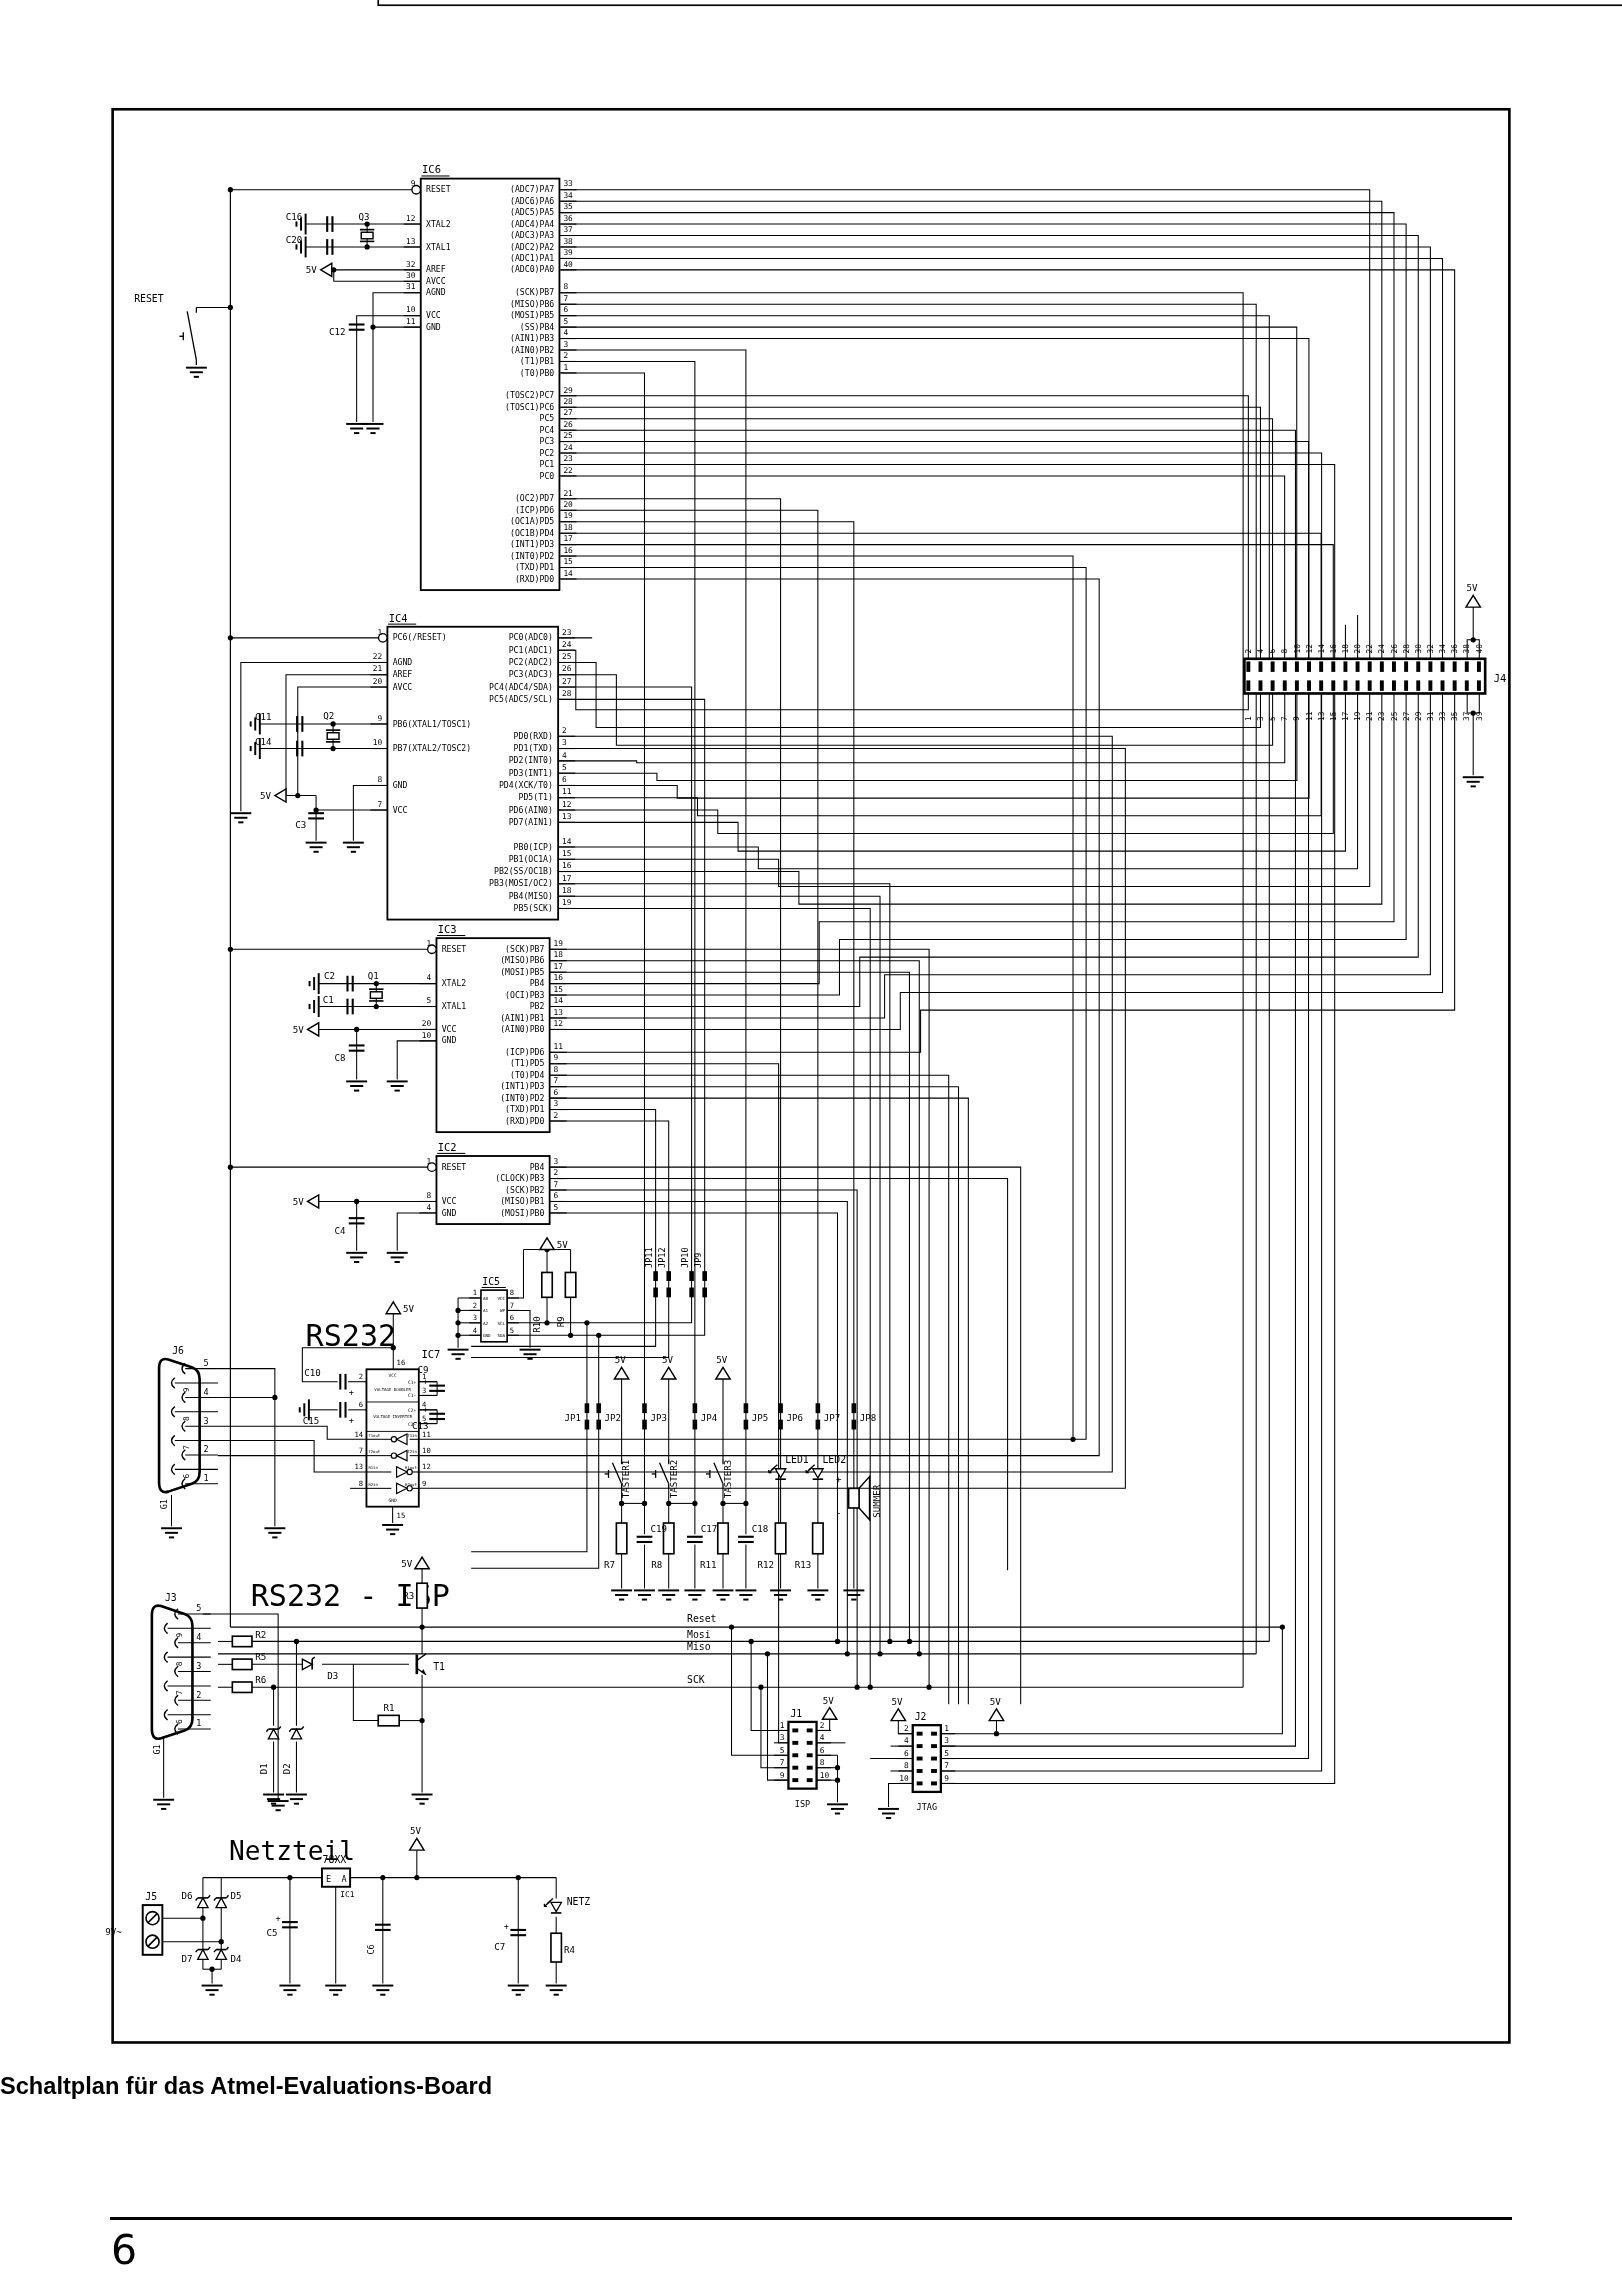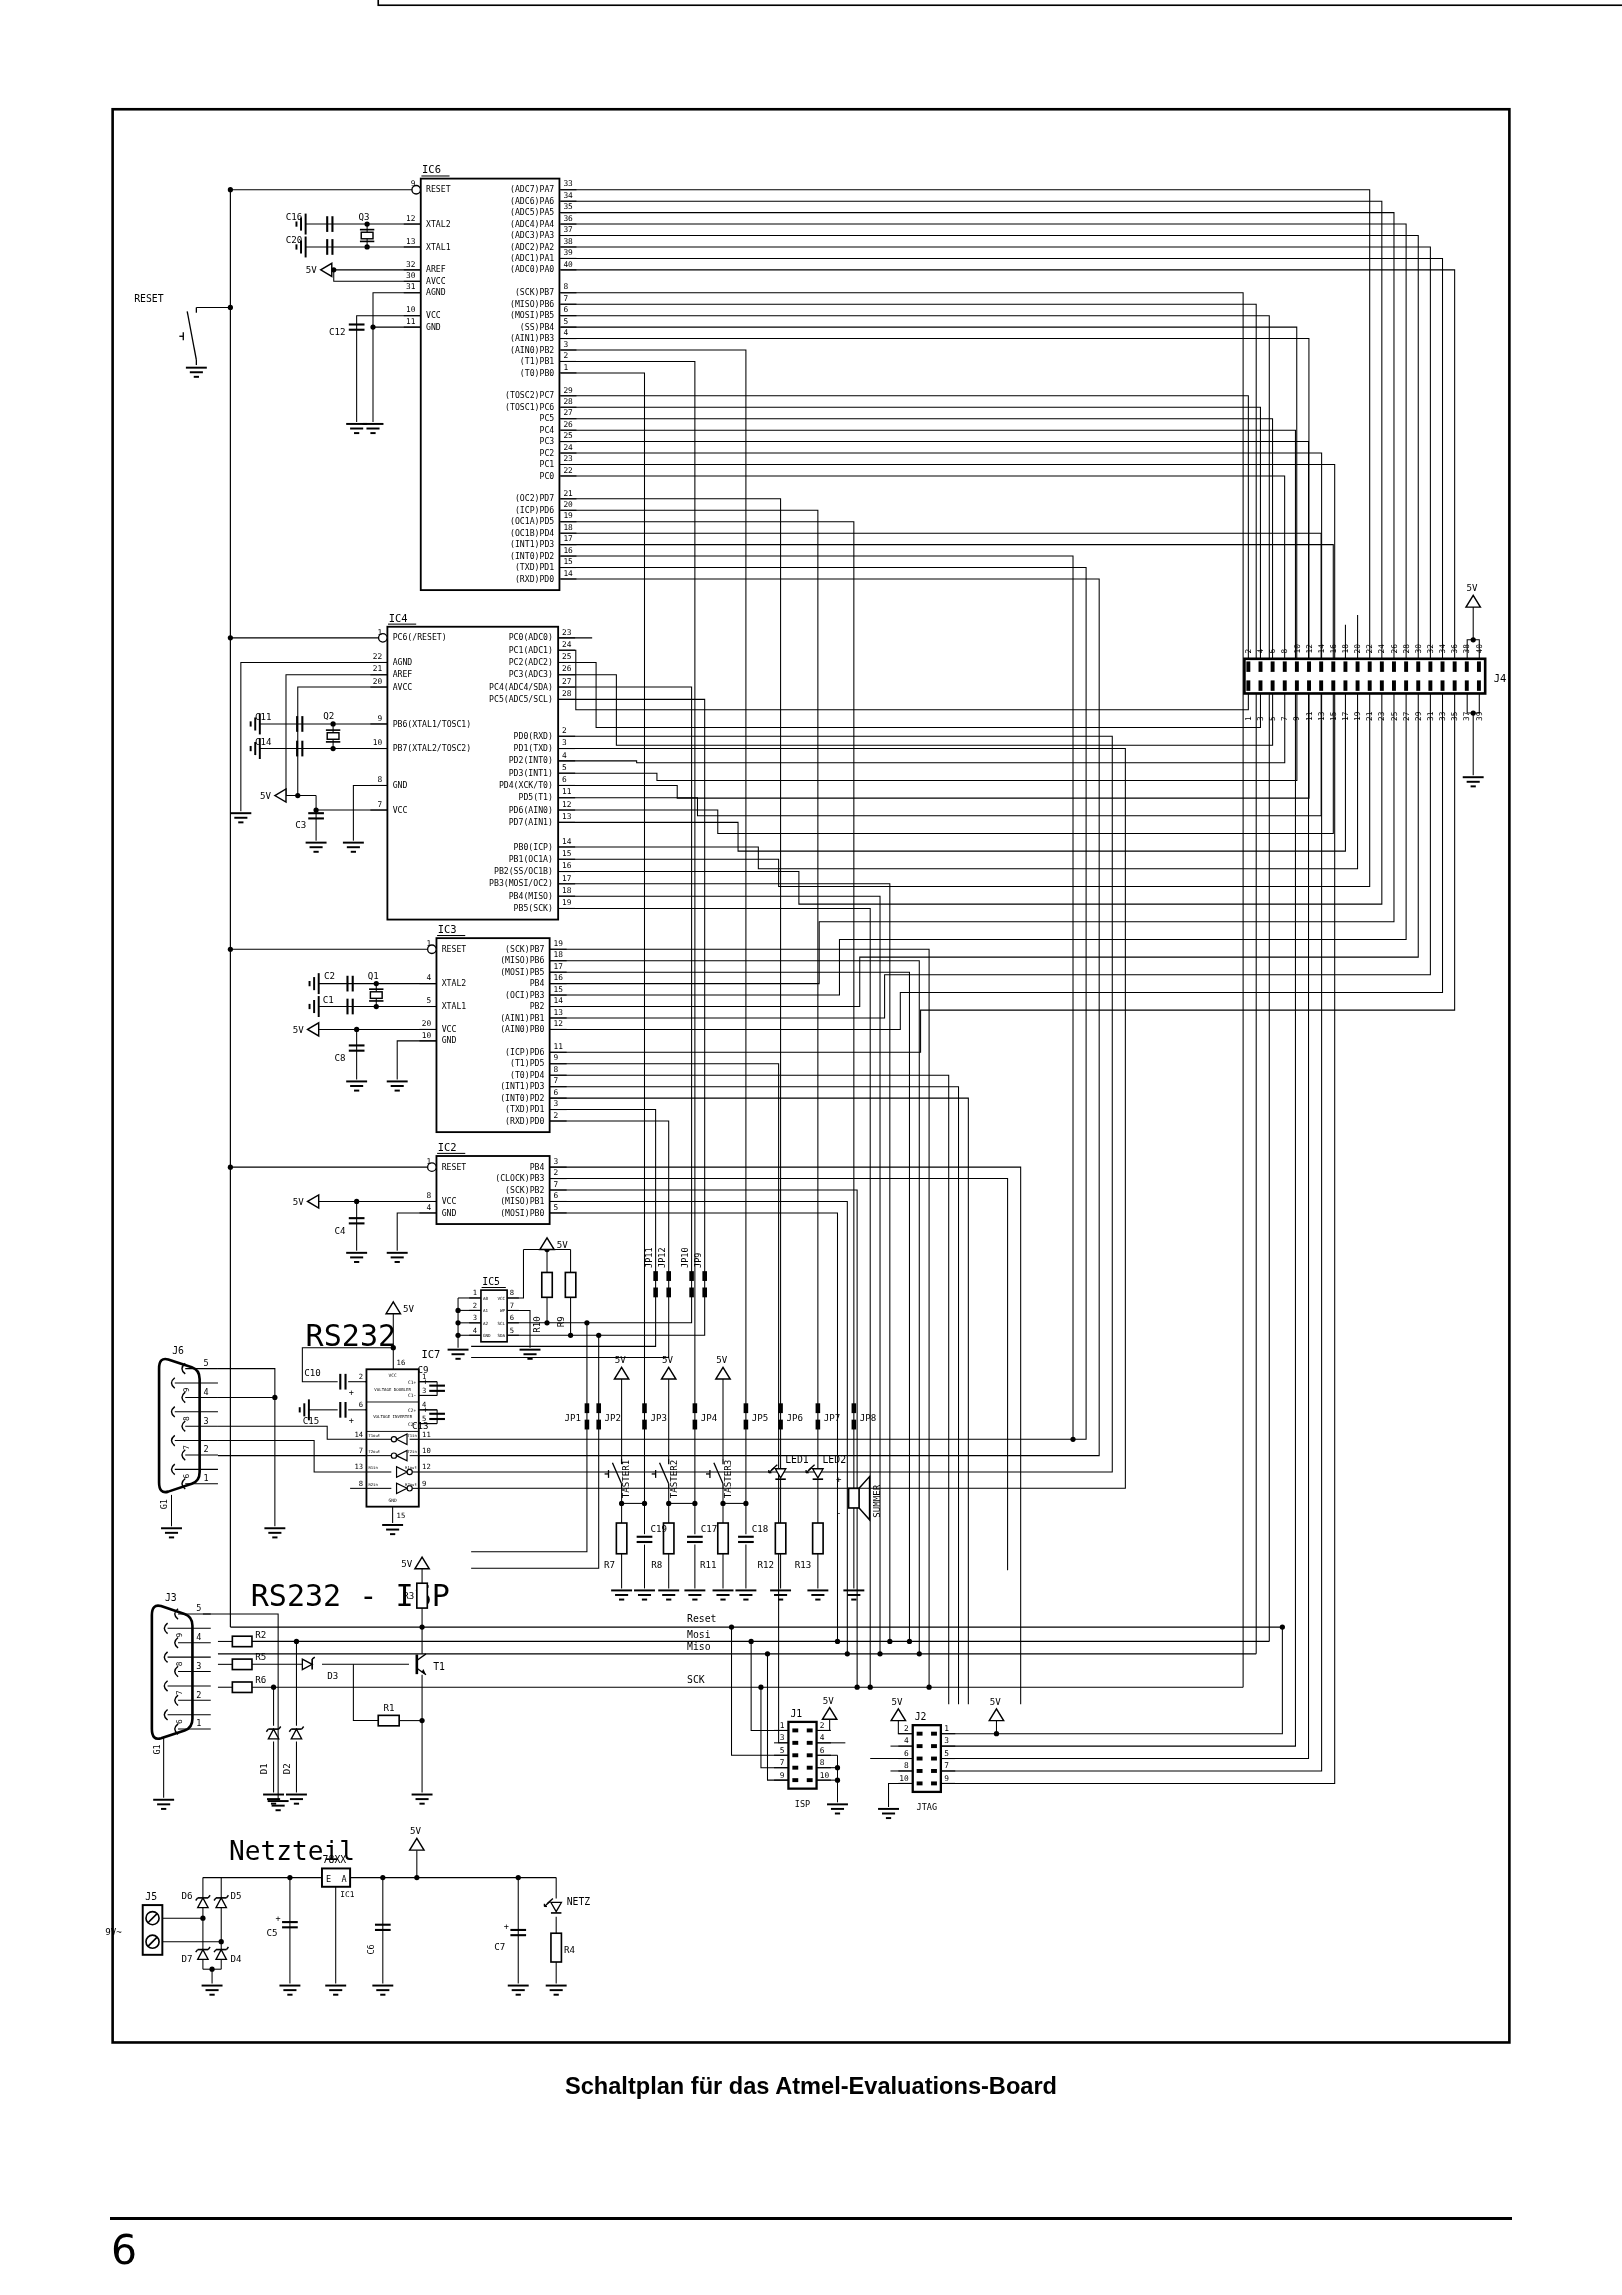--- a/index.html
+++ b/index.html
@@ -1,19 +1,19 @@
 <!DOCTYPE html>
 <html style="font-size:10.5px"><head>
 <meta charset="utf-8">
 <style>
   html,body{margin:0;padding:0;background:#fff;}
   body{width:1622px;height:2295px;position:relative;font-family:"DejaVu Sans Mono",monospace;}
   #stage{position:absolute;left:0;top:0;}
   svg text{font-family:"DejaVu Sans Mono",monospace;fill:#000;}
-  .caption{position:absolute;left:0;top:2073px;width:1622px;text-align:center;
+  .caption{position:absolute;left:0;top:2073px;width:1622px;
            font-family:"Liberation Sans",sans-serif;font-weight:bold;font-size:23.6px;color:#000;}
   .footrule{position:absolute;left:110px;top:2217px;width:1402px;height:3.3px;background:#000;}
   .pagenum{position:absolute;left:111px;top:2226px;font-family:"DejaVu Sans",sans-serif;
            font-size:41px;color:#000;}
 </style>
 </head>
 <body>
 
 <div id="stage"><svg width="1622" height="2295" viewBox="0 0 2479 3508">
       <g>

